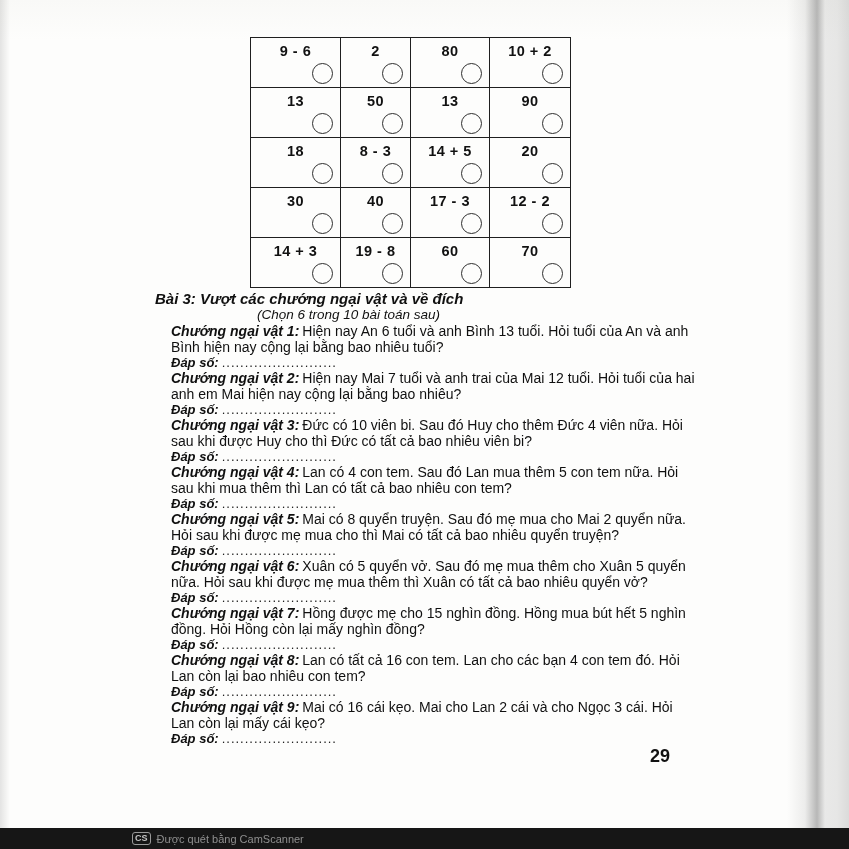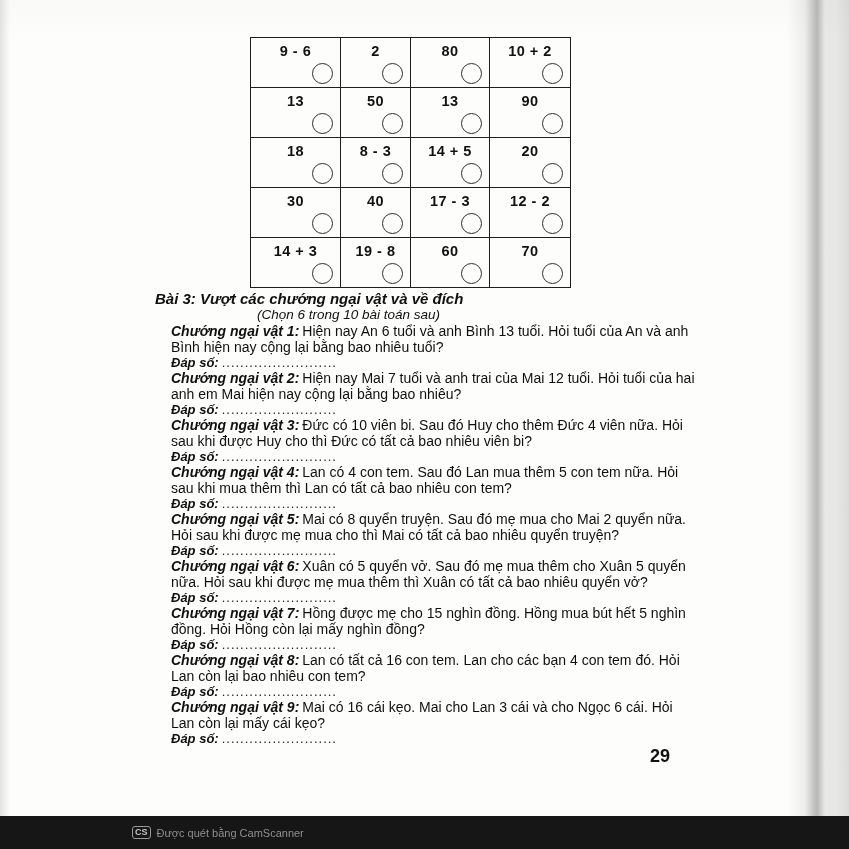--- a/index.html
+++ b/index.html
@@ -78,21 +78,21 @@
     pointer-events:none;
   }
   .edge-left {
     position:absolute; top:0; left:0; width:10px; height:828px;
     background:linear-gradient(to right, rgba(0,0,0,0.10), rgba(0,0,0,0));
     pointer-events:none;
   }
 
   
   .scanner-bar {
-    position:absolute; left:0; bottom:0; width:849px; height:33px;
+    position:absolute; left:0; bottom:0; width:849px; height:21px;
     background:#161616;
     display:flex; align-items:center;
     padding-left:132px;
   }
   .cs-logo {
     display:inline-block;
     border:1px solid #9a9a9a;
     border-radius:3px;
     color:#c2c2c2;
     font-size:9px; font-weight:bold;
@@ -241,21 +241,21 @@
     </div>
     <div class="problem">
       <p class="ptext"><span class="plabel">Chướng ngại vật 7:</span><span>Hồng được mẹ cho 15 nghìn đồng. Hồng mua bút hết 5 nghìn đồng. Hỏi Hồng còn lại mấy nghìn đồng?</span></p>
       <p class="answer"><span class="alabel">Đáp số:</span><span class="adots">.........................</span></p>
     </div>
     <div class="problem">
       <p class="ptext"><span class="plabel">Chướng ngại vật 8:</span><span>Lan có tất cả 16 con tem. Lan cho các bạn 4 con tem đó. Hỏi Lan còn lại bao nhiêu con tem?</span></p>
       <p class="answer"><span class="alabel">Đáp số:</span><span class="adots">.........................</span></p>
     </div>
     <div class="problem">
-      <p class="ptext"><span class="plabel">Chướng ngại vật 9:</span><span>Mai có 16 cái kẹo. Mai cho Lan 3 cái và cho Ngọc 6 cái. Hỏi Lan còn lại mấy cái kẹo?</span></p>
+      <p class="ptext"><span class="plabel">Chướng ngại vật 9:</span><span>Mai có 16 cái kẹo. Mai cho Lan 2 cái và cho Ngọc 3 cái. Hỏi Lan còn lại mấy cái kẹo?</span></p>
       <p class="answer"><span class="alabel">Đáp số:</span><span class="adots">.........................</span></p>
     </div>
   </div>
 
   <div class="page-number">29</div>
 
   <div class="edge-left"></div>
   <div class="edge-right"></div>
 
   <div class="scanner-bar">

